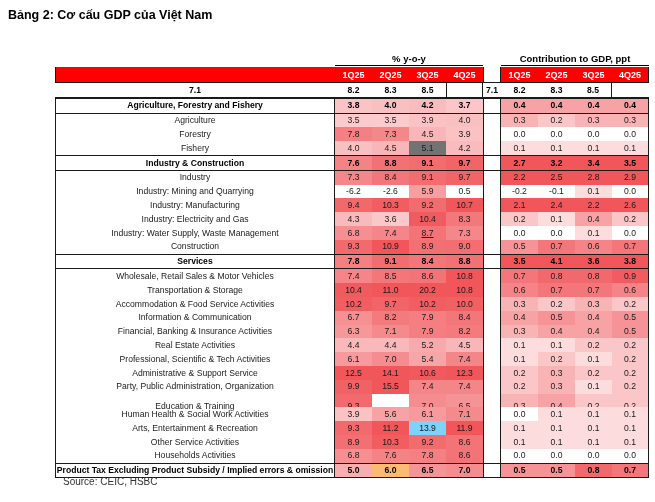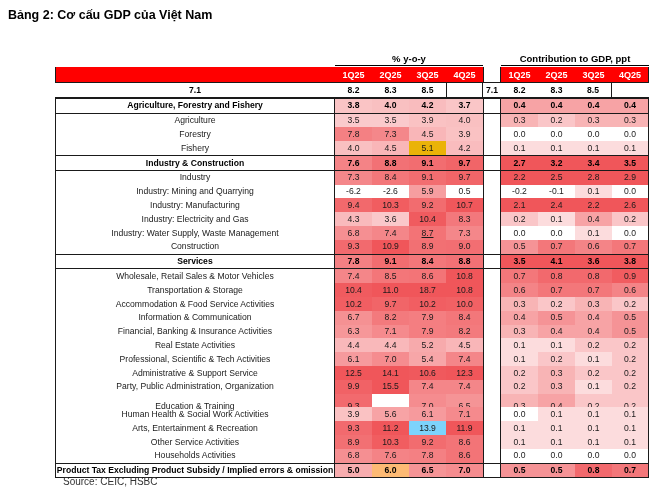--- a/index.html
+++ b/index.html
@@ -122,21 +122,21 @@
         <div class="gap-cell"></div>
         <div class="num" style="background: rgb(255, 255, 255);">0.0</div>
         <div class="num" style="background: rgb(255, 255, 255);">0.0</div>
         <div class="num" style="background: rgb(255, 255, 255);">0.0</div>
         <div class="num v-right" style="background: rgb(255, 255, 255);">0.0</div>
       </div>
       <div class="grid-row data-row row-normal">
         <div class="lbl v-left v-right">Fishery</div>
         <div class="num" style="background: rgb(249, 192, 193);">4.0</div>
         <div class="num" style="background: rgb(249, 182, 184);">4.5</div>
-        <div class="num" style="background: #eab308; text-align: right;">5.1</div>
+        <div class="num" style="background: #737373; text-align: right;">5.1</div>
         <div class="num" style="background: rgb(249, 188, 190);">4.2</div>
         <div class="gap-cell"></div>
         <div class="num" style="background: rgb(252, 220, 221);">0.1</div>
         <div class="num" style="background: rgb(252, 220, 221);">0.1</div>
         <div class="num" style="background: rgb(252, 220, 221);">0.1</div>
         <div class="num v-right" style="background: rgb(252, 220, 221);">0.1</div>
       </div>
       <div class="grid-row data-row row-section">
         <div class="lbl v-left v-right">Industry &amp; Construction</div>
         <div class="num" style="background: rgb(244, 131, 134);">7.6</div>
@@ -242,21 +242,21 @@
         <div class="gap-cell"></div>
         <div class="num" style="background: rgb(243, 119, 122);">0.7</div>
         <div class="num" style="background: rgb(242, 105, 109);">0.8</div>
         <div class="num" style="background: rgb(242, 105, 109);">0.8</div>
         <div class="num v-right" style="background: rgb(241, 92, 96);">0.9</div>
       </div>
       <div class="grid-row data-row row-normal">
         <div class="lbl v-left v-right">Transportation &amp; Storage</div>
         <div class="num" style="background: rgb(240, 91, 95);">10.4</div>
         <div class="num" style="background: rgb(240, 86, 90);">11.0</div>
-        <div class="num" style="background: rgb(240, 86, 90);">18.7</div>
+        <div class="num" style="background: rgb(240, 86, 90);">20.2</div>
         <div class="num" style="background: rgb(240, 86, 90);">10.8</div>
         <div class="gap-cell"></div>
         <div class="num" style="background: rgb(244, 132, 135);">0.6</div>
         <div class="num" style="background: rgb(243, 119, 122);">0.7</div>
         <div class="num" style="background: rgb(243, 119, 122);">0.7</div>
         <div class="num v-right" style="background: rgb(244, 132, 135);">0.6</div>
       </div>
       <div class="grid-row data-row row-normal">
         <div class="lbl v-left v-right">Accommodation &amp; Food Service Activities</div>
         <div class="num" style="background: rgb(241, 94, 98);">10.2</div>

